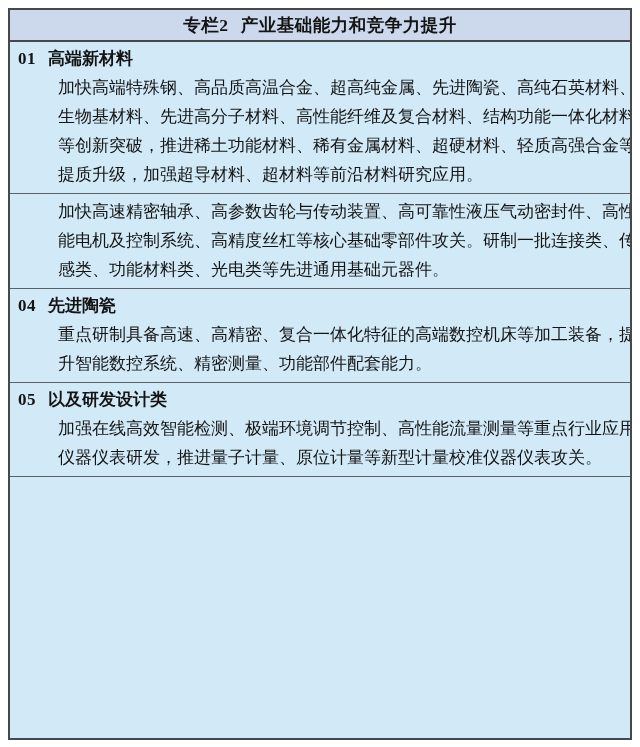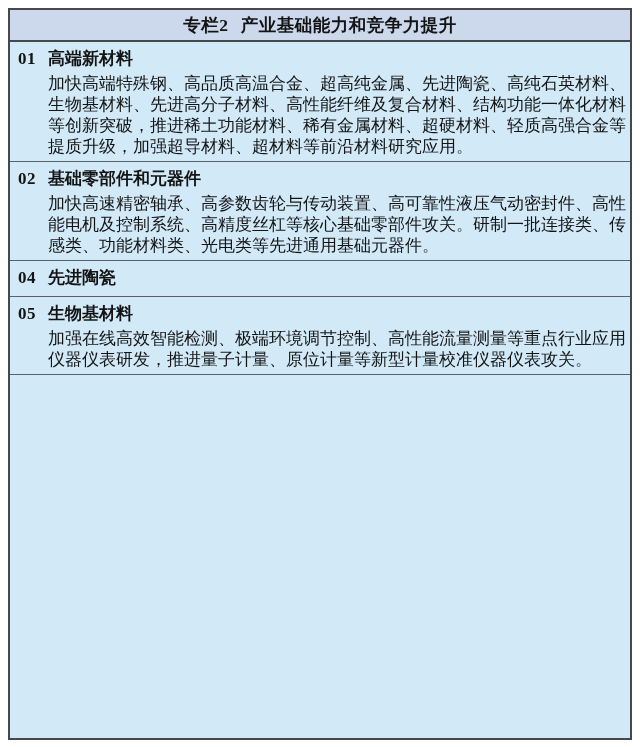--- a/index.html
+++ b/index.html
@@ -46,24 +46,24 @@
     line-height:28px;
     font-weight:bold;
     font-size:17px;
   }
   .row-head .num{
     display:inline-block;
     width:30px;
     letter-spacing:0.5px;
   }
   .row-body{
-    margin-left:30px;
+    margin-left:40px;
     width:578px;
     font-size:17px;
-    line-height:21px;
+    line-height:29px;
     text-align:justify;
     text-align-last:left;
   }
 </style>
 </head>
 <body>
 
 <div class="box">
 
   <div class="box-header">
@@ -72,36 +72,34 @@
   </div>
 
   <div class="row">
     <div class="row-head">
       <span class="num">01</span><span class="title">高端新材料</span>
     </div>
     <p class="row-body">加快高端特殊钢、高品质高温合金、超高纯金属、先进陶瓷、高纯石英材料、生物基材料、先进高分子材料、高性能纤维及复合材料、结构功能一体化材料等创新突破，推进稀土功能材料、稀有金属材料、超硬材料、轻质高强合金等提质升级，加强超导材料、超材料等前沿材料研究应用。</p>
   </div>
 
   <div class="row">
-    <div class="row-head">
-      <span class="num">02</span><span class="title">基础零部件和元器件</span>
-    </div>
     <p class="row-body">加快高速精密轴承、高参数齿轮与传动装置、高可靠性液压气动密封件、高性能电机及控制系统、高精度丝杠等核心基础零部件攻关。研制一批连接类、传感类、功能材料类、光电类等先进通用基础元器件。</p>
   </div>
 
 
   <div class="row">
     <div class="row-head">
       <span class="num">04</span><span class="title">先进陶瓷</span>
     </div>
+    <p class="row-body">重点研制具备高速、高精密、复合一体化特征的高端数控机床等加工装备，提升智能数控系统、精密测量、功能部件配套能力。</p>
   </div>
 
   <div class="row">
     <div class="row-head">
-      <span class="num">05</span><span class="title">生物基材料</span>
+      <span class="num">05</span><span class="title">以及研发设计类</span>
     </div>
     <p class="row-body">加强在线高效智能检测、极端环境调节控制、高性能流量测量等重点行业应用仪器仪表研发，推进量子计量、原位计量等新型计量校准仪器仪表攻关。</p>
   </div>
 
   <div class="row">
   </div>
 
 </div>
 
 </body></html>

